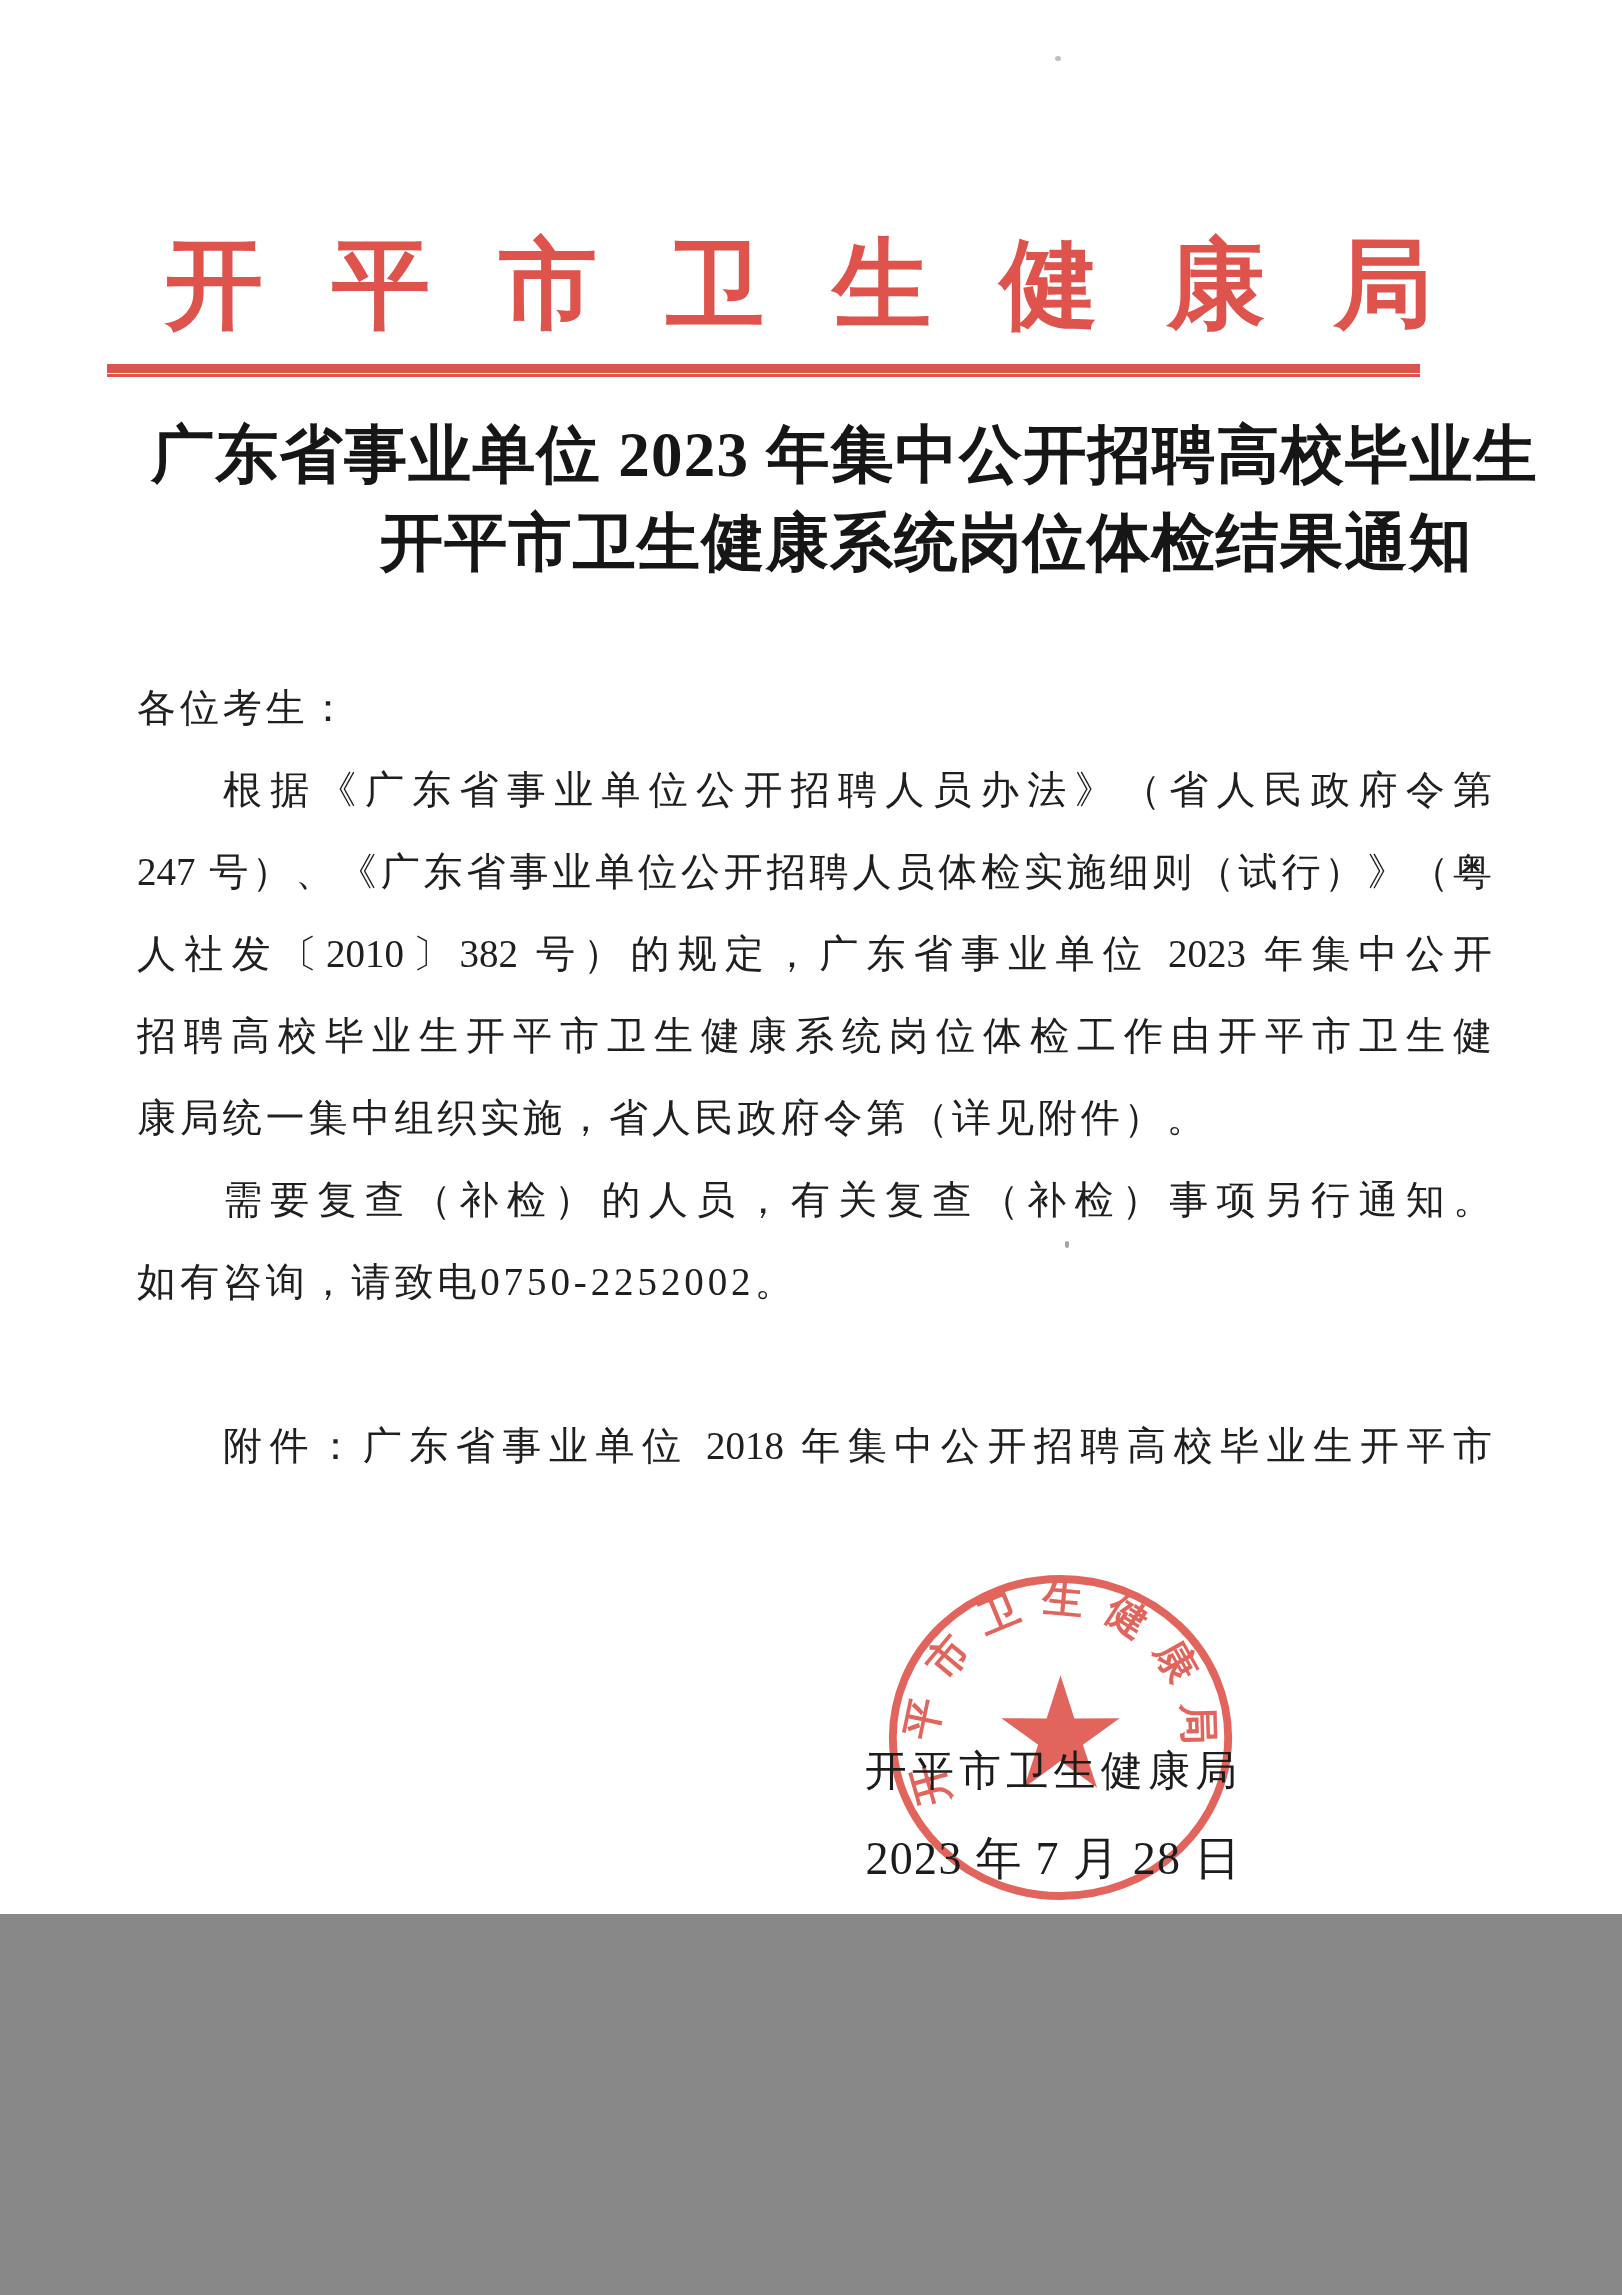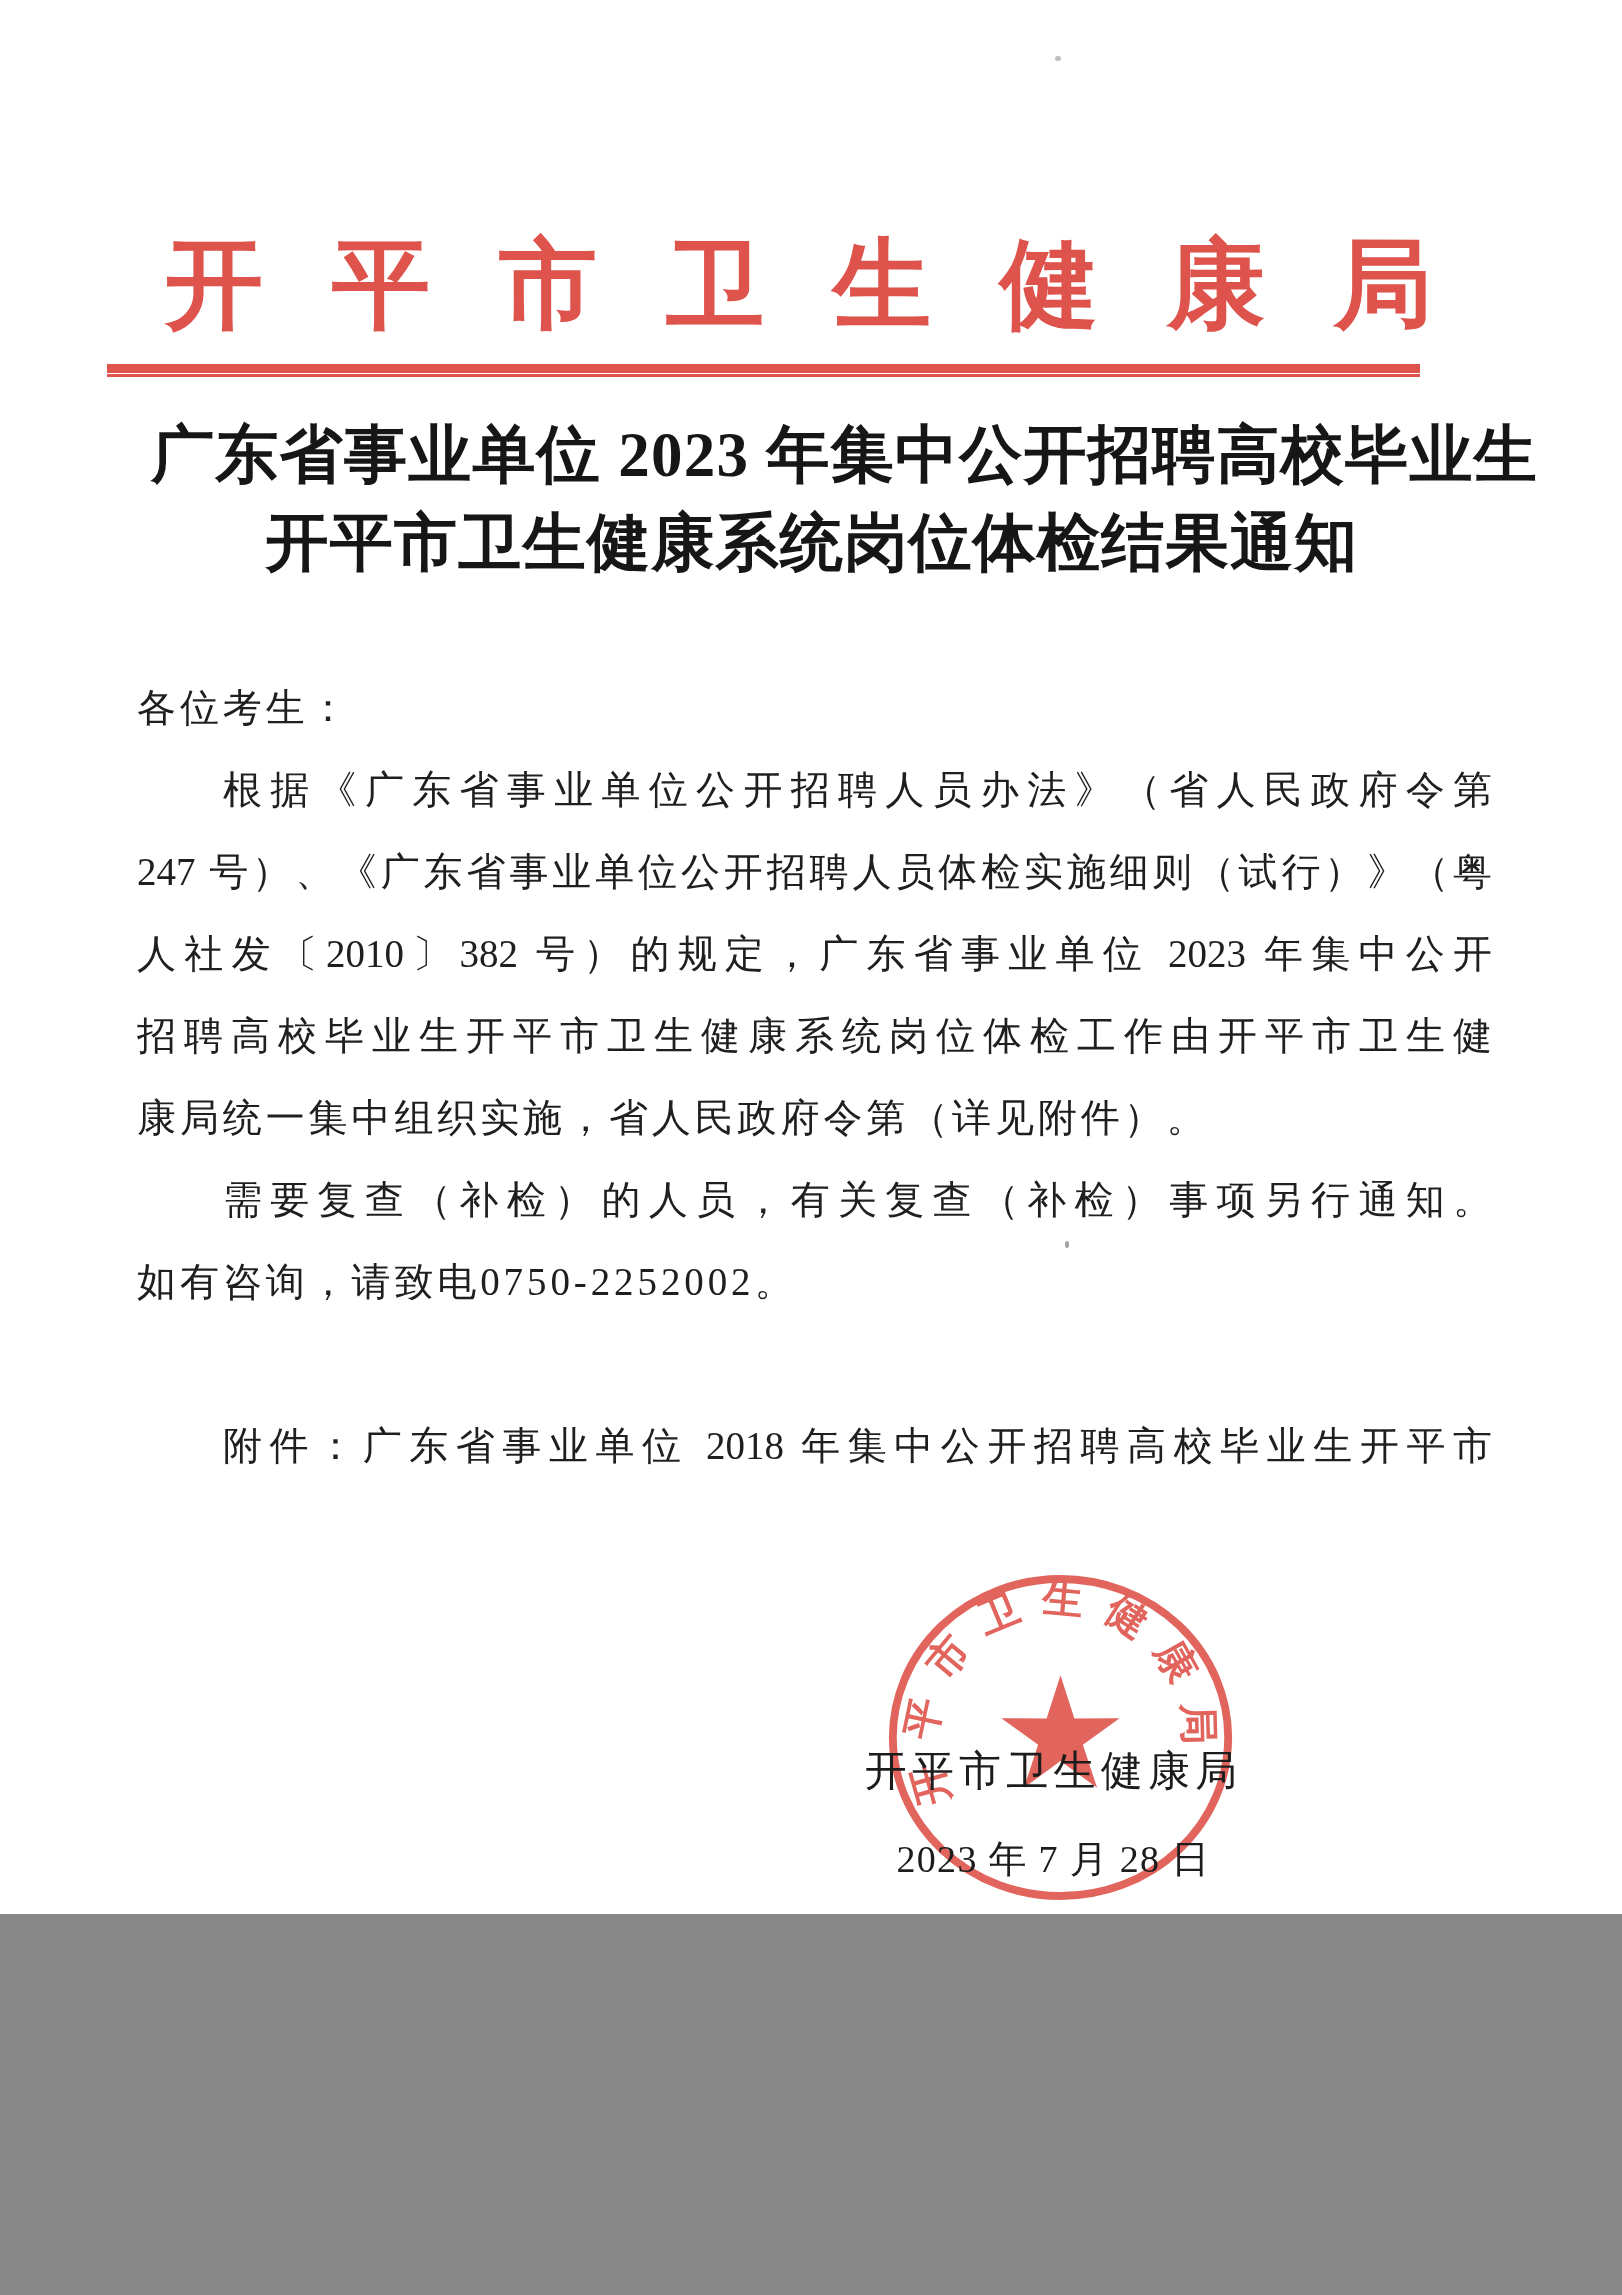--- a/index.html
+++ b/index.html
@@ -36,21 +36,21 @@
     position: absolute;
     top: 374px; left: 107px;
     width: 1313px; height: 3.3px;
     background: #de534c;
   }
   
   .doc-title {
     position: absolute;
     top: 411px; left: 151px;
     width: 1322px;
-    text-align: center;
+    text-align: right;
     font-size: 63px;
     line-height: 88px;
     font-weight: 700;
     color: #161616;
     letter-spacing: 1.3px;
     white-space: nowrap;
   }
   
   .body-text {
     position: absolute;
@@ -78,21 +78,21 @@
   
   .sig-block {
     position: absolute;
     left: 792px;
     width: 523px;
     text-align: center;
     color: #1c1c1c;
     white-space: nowrap;
   }
   .sig-agency { top: 1748px; font-size: 42px; line-height: 47px; letter-spacing: 5.2px; }
-  .sig-date   { top: 1836px; font-size: 38px; line-height: 46px; letter-spacing: 1.3px; }
+  .sig-date   { top: 1836px; font-size: 46px; line-height: 46px; letter-spacing: 1.3px; }
   
   .seal {
     position: absolute;
     top: 1541px; left: 864px;
     width: 393px; height: 393px;
   }
   
   .speck { position: absolute; border-radius: 50%; background: #8a8a8a; }
   .speck.s1 { top: 56px;  left: 1055px; width: 5.9px; height: 5.2px; opacity: .55; }
   .speck.s2 { top: 1241px; left: 1065px; width: 3.9px; height: 6.5px; opacity: .6; background: #666; }

